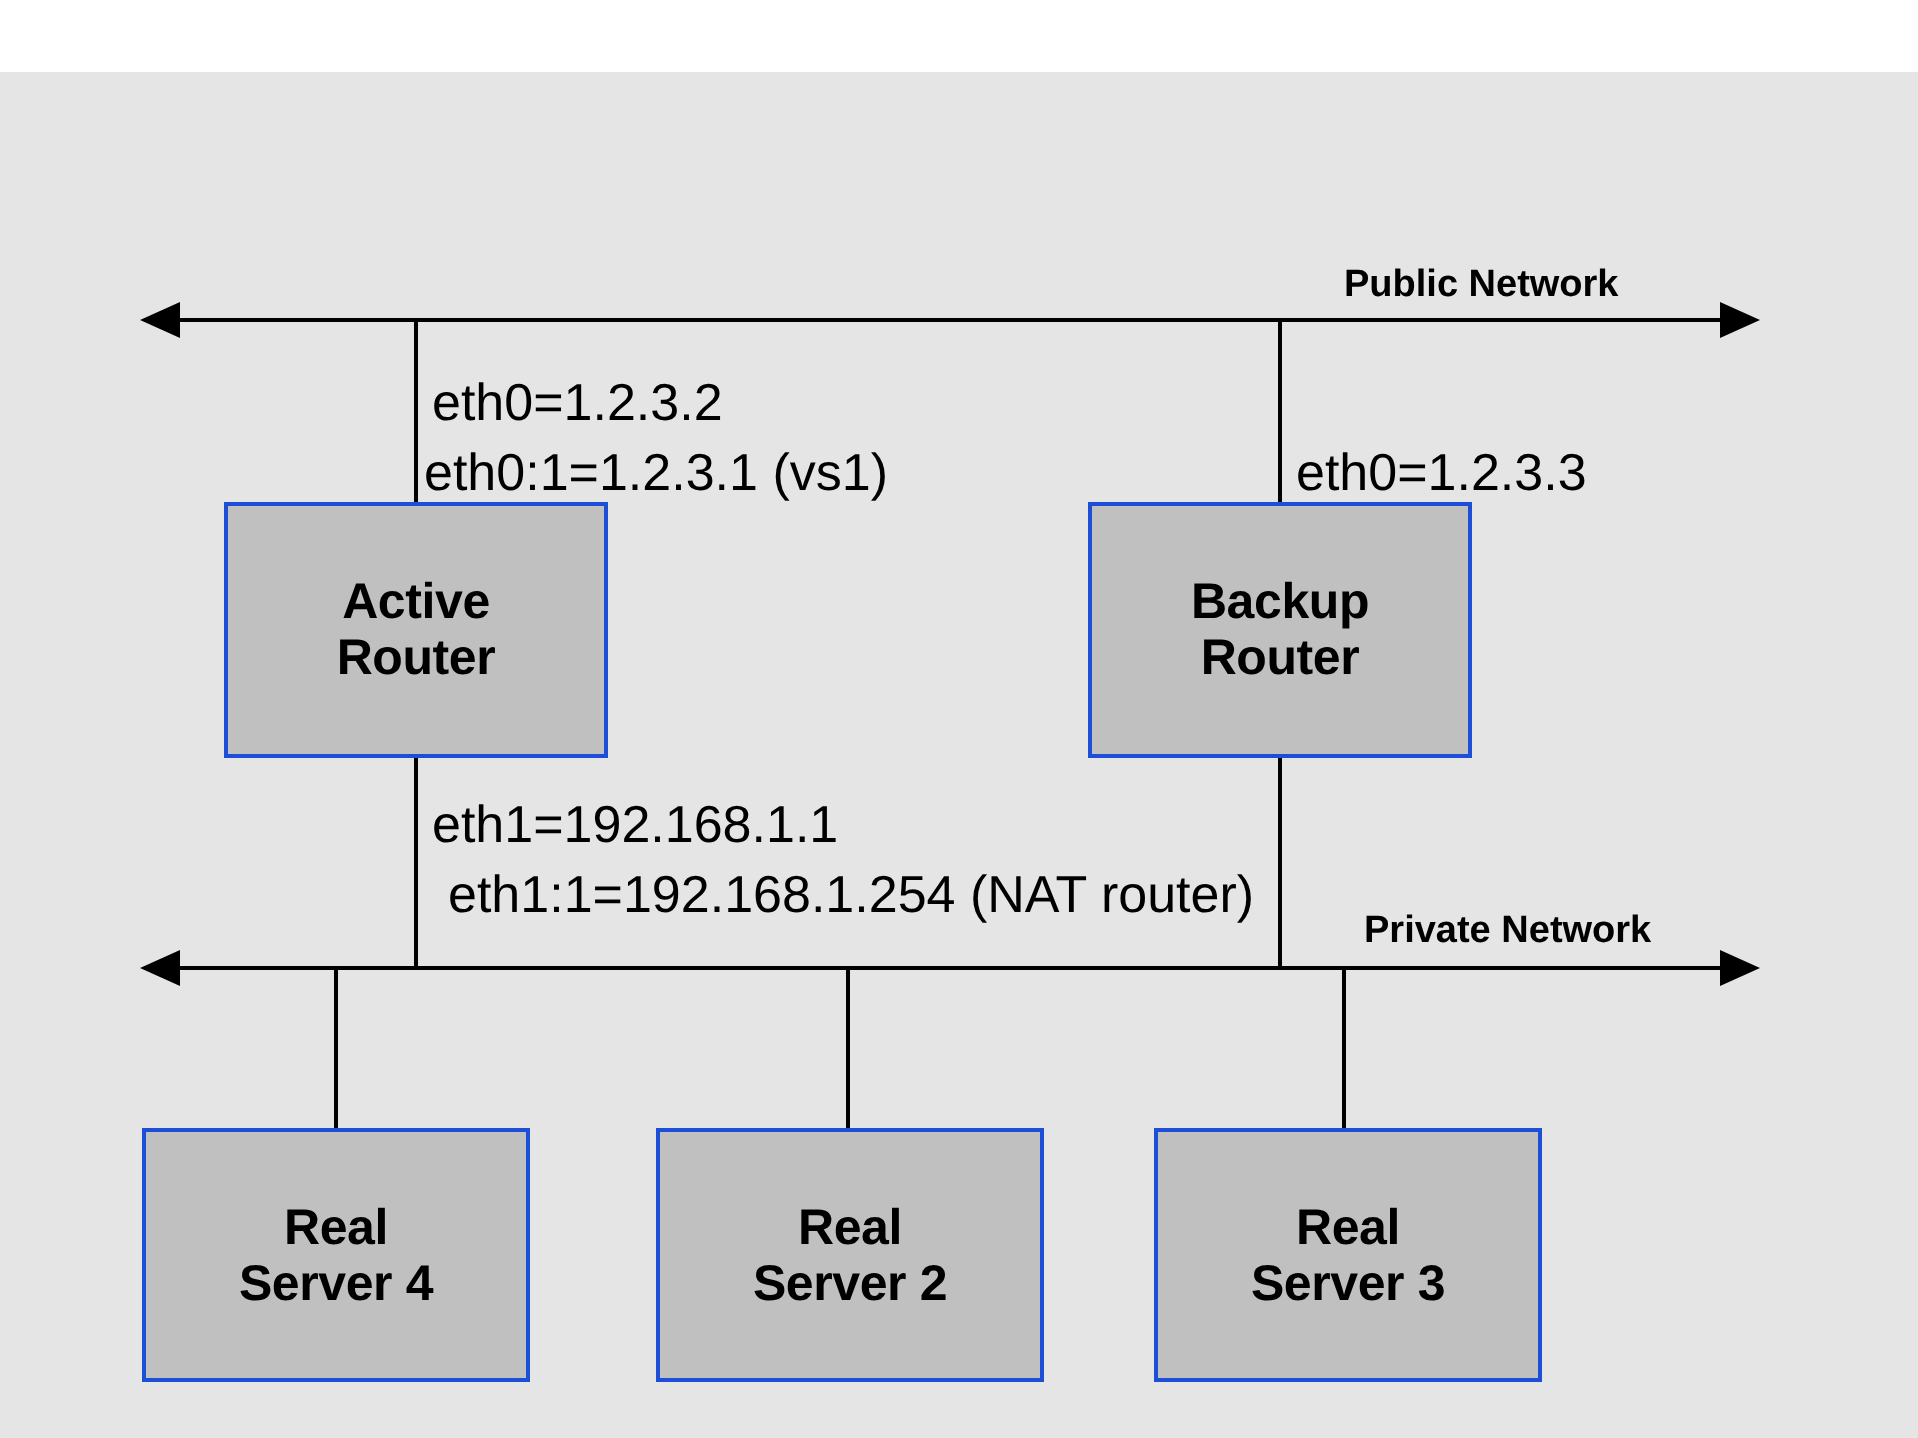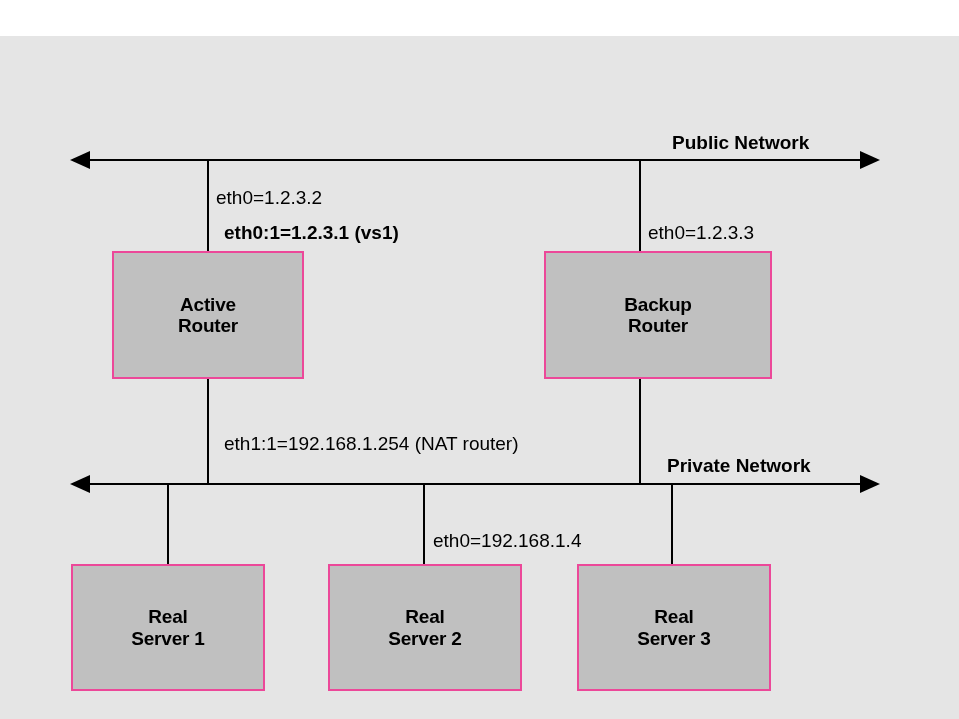--- a/index.html
+++ b/index.html
@@ -21,40 +21,40 @@
   #diagram-svg {
     position: absolute;
     left: 0;
     top: 0;
     width: 959px;
     height: 719px;
   }
   .node-box {
     position: absolute;
     background: #c0c0c0;
-    border: 2px solid #ec4899;
+    border: 2px solid #1d4ed8;
     box-sizing: border-box;
     display: flex;
     flex-direction: column;
     align-items: center;
     justify-content: center;
     font-weight: bold;
-    font-size: 19px;
+    font-size: 25px;
     line-height: 1.12;
     color: #000000;
     text-align: center;
     letter-spacing: -0.2px;
   }
   .node-line {
     display: block;
     white-space: nowrap;
   }
   .iface-label {
     position: absolute;
-    font-size: 19px;
+    font-size: 26px;
     line-height: 1.0;
     color: #000000;
     white-space: nowrap;
     font-weight: normal;
   }
   .bus-label {
     position: absolute;
     font-size: 19px;
     font-weight: bold;
     color: #000000;
@@ -88,49 +88,49 @@
 
     <line x1="640" y1="343" x2="640" y2="448" stroke="#000000" stroke-width="2"></line>
 
     <line x1="168" y1="448" x2="168" y2="528" stroke="#000000" stroke-width="2"></line>
     <line x1="424" y1="448" x2="424" y2="528" stroke="#000000" stroke-width="2"></line>
     <line x1="672" y1="448" x2="672" y2="528" stroke="#000000" stroke-width="2"></line>
   </svg>
 
   <div class="bus-label" style="left:672px; top:96px;">Public Network</div>
 
-  <div class="bus-label" style="left:667px; top:419px;">Private Network</div>
+  <div class="bus-label" style="left:682px; top:419px;">Private Network</div>
 
   <div class="iface-label" style="left:216px; top:152px;">eth0=1.2.3.2</div>
 
-  <div class="iface-label" style="left:224px; top:187px;font-weight:bold;">eth0:1=1.2.3.1 (vs1)</div>
+  <div class="iface-label" style="left:212px; top:187px;">eth0:1=1.2.3.1 (vs1)</div>
 
   <div class="iface-label" style="left:648px; top:187px;">eth0=1.2.3.3</div>
 
   <div class="node-box" style="left:112px; top:215px; width:192px; height:128px;">
     <span class="node-line">Active</span>
     <span class="node-line">Router</span>
   </div>
 
-  <div class="node-box" style="left:544px; top:215px; width:228px; height:128px;">
+  <div class="node-box" style="left:544px; top:215px; width:192px; height:128px;">
     <span class="node-line">Backup</span>
     <span class="node-line">Router</span>
   </div>
 
+  <div class="iface-label" style="left:216px; top:363px;">eth1=192.168.1.1</div>
 
   <div class="iface-label" style="left:224px; top:398px;">eth1:1=192.168.1.254 (NAT router)</div>
 
 
 
-  <div class="iface-label" style="left:433px; top:495px;">eth0=192.168.1.4</div>
 
 
   <div class="node-box" style="left:71px; top:528px; width:194px; height:127px;">
     <span class="node-line">Real</span>
-    <span class="node-line">Server 1</span>
+    <span class="node-line">Server 4</span>
   </div>
 
   <div class="node-box" style="left:328px; top:528px; width:194px; height:127px;">
     <span class="node-line">Real</span>
     <span class="node-line">Server 2</span>
   </div>
 
   <div class="node-box" style="left:577px; top:528px; width:194px; height:127px;">
     <span class="node-line">Real</span>
     <span class="node-line">Server 3</span>

